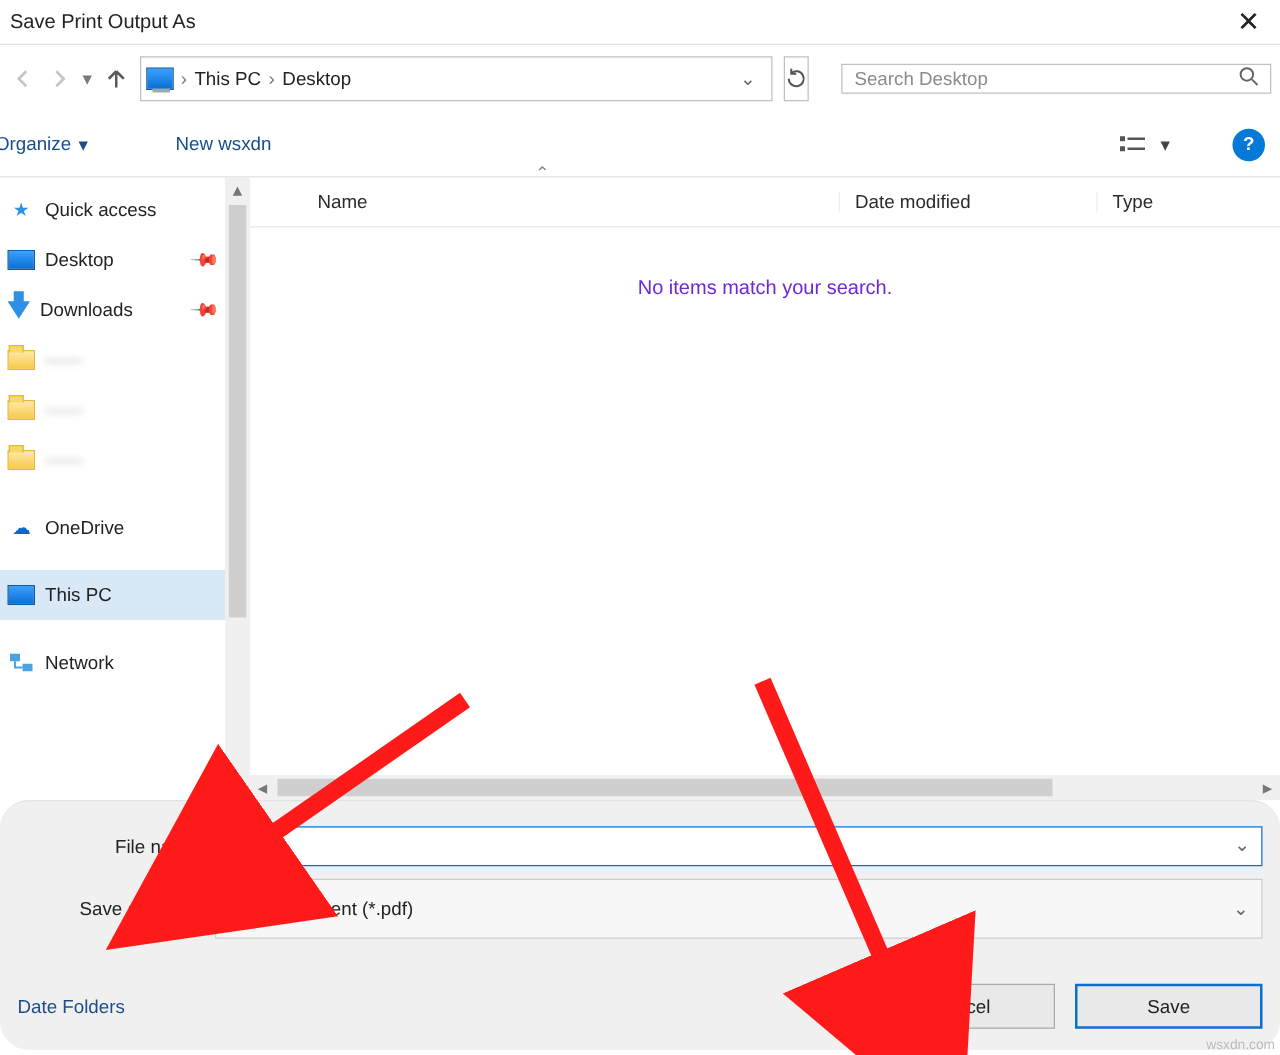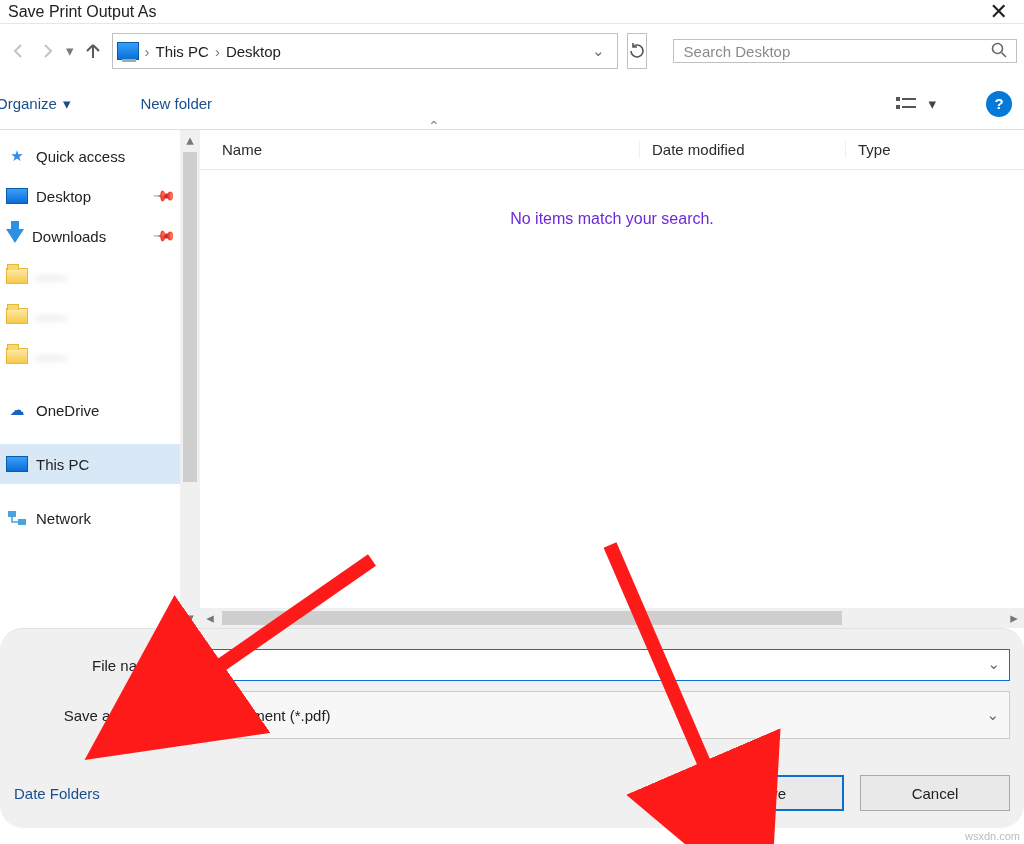--- a/index.html
+++ b/index.html
@@ -12,21 +12,21 @@
     height: 844px;
     overflow: hidden;
     position: relative;
     color: #222;
   }
   
   .titlebar {
     display: flex;
     align-items: center;
     justify-content: space-between;
-    height: 24px;
+    height: 36px;
     padding: 0 8px 0 6px;
     border-bottom: 1px solid #e6e6e6;
   }
   .titlebar .title { font-size: 16px; padding-left: 2px; }
   .close-x { font-size: 22px; padding: 4px 8px; cursor: default; }
   
   .navrow {
     display: flex;
     align-items: center;
     height: 54px;
@@ -151,21 +151,21 @@
     flex:1; position:relative;
     display:flex; flex-direction:column;
   }
   .col-headers {
     display:flex; align-items:center;
     height:40px;
     border-bottom:1px solid #e9e9e9;
     color:#2b2b2b;
     position:relative;
   }
-  .col-name { width:440px; padding-left:22px; border-right:1px solid #eee;}
+  .col-name { width:440px; padding-left:22px; border-right:1px solid #eee;margin-left:32px;}
   .col-date { width:206px; padding-left:12px; border-right:1px solid #eee;}
   .col-type { flex:1; padding-left:12px;}
   .sort-ind { position:absolute; top:-12px; left:228px; color:#888; font-size:14px;}
   .empty-msg {
     color:#6d28d9;
     text-align:center;
     padding-top:40px;
     font-size:16px;
   }
   .h-scroll {
@@ -283,21 +283,21 @@
         </svg>
     </span>
   </div>
 </div>
 
 <div class="toolbar">
   <span class="tool-org">
     <span>Organize</span>
     <span>▾</span>
   </span>
-  <span class="tool-new">New folder</span>
+  <span class="tool-new">New wsxdn</span>
   <span class="tool-spacer"></span>
   <span class="viewbtn">
     <svg width="22" height="18" viewBox="0 0 22 18">
       <rect x="0" y="2" width="4" height="4" fill="#555"></rect>
         <rect x="6" y="3" width="14" height="2" fill="#555"></rect>
       <rect x="0" y="10" width="4" height="4" fill="#555"></rect>
         <rect x="6" y="11" width="14" height="2" fill="#555"></rect>
     </svg>
     <span>▾</span>
   </span>
@@ -391,22 +391,22 @@
   <div class="formrow">
     <div class="formlabel">Save as items:</div>
     <div class="filetype-select">
       <span>PDF Document (*.pdf)</span>
       <span class="combo-chev">⌄</span>
     </div>
   </div>
   <div class="btnrow">
     <span class="hidefolders">Date Folders</span>
     <span class="spacer"></span>
+    <div class="btn">Cancel</div>
     <div class="btn primary">Save</div>
-    <div class="btn">Cancel</div>
   </div>
 </div>
 
 <svg class="arrow-svg" style="left:0;top:0;" width="1024" height="844">
   <defs>
     <marker id="ah" markerWidth="14" markerHeight="14" refX="3" refY="6" orient="auto">
       <path d="M0,0 L12,6 L0,12 Z" fill="#ff1a1a"></path>
     </marker>
   </defs>
 

